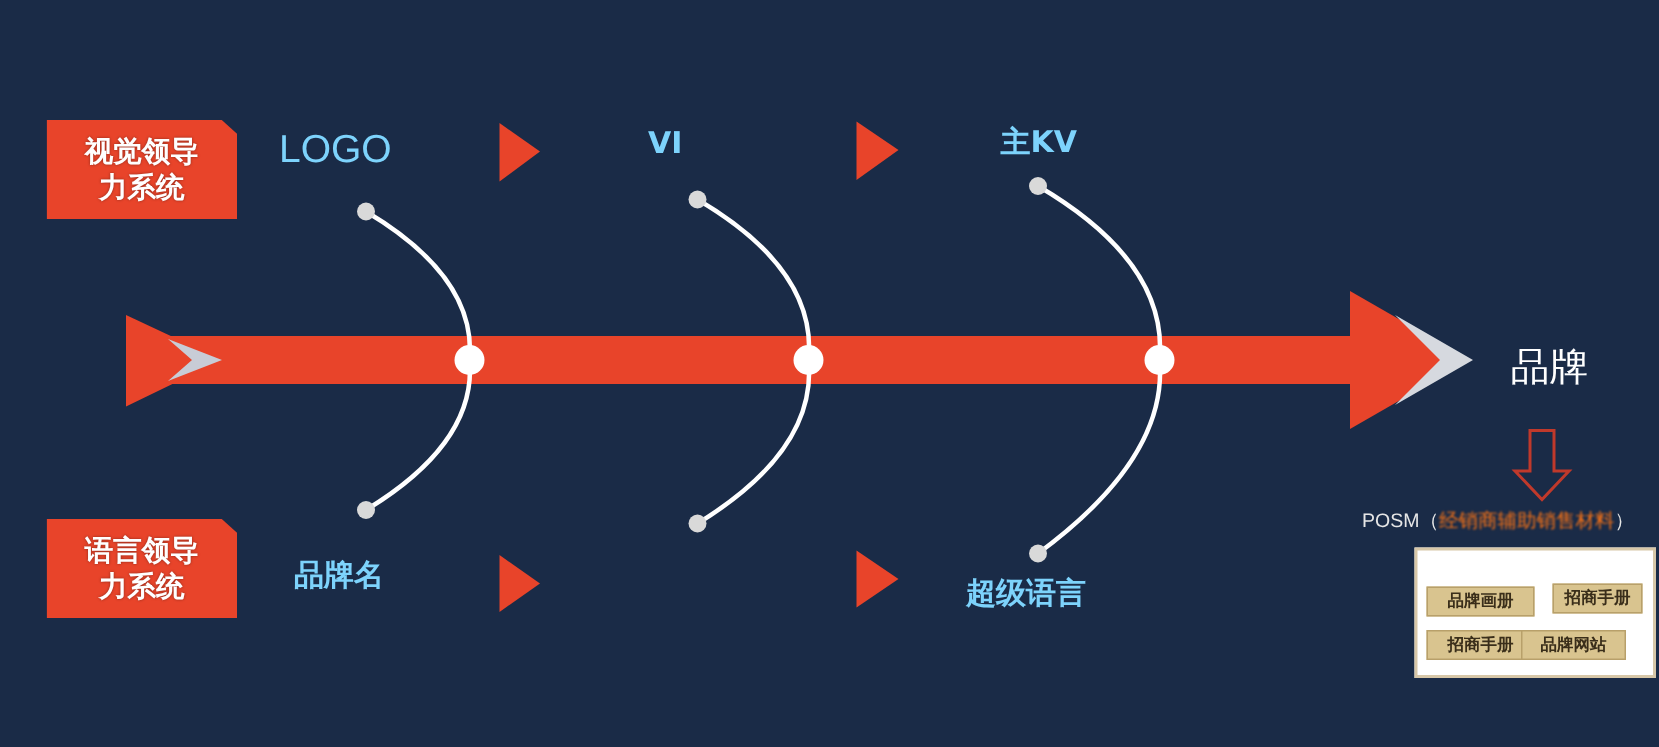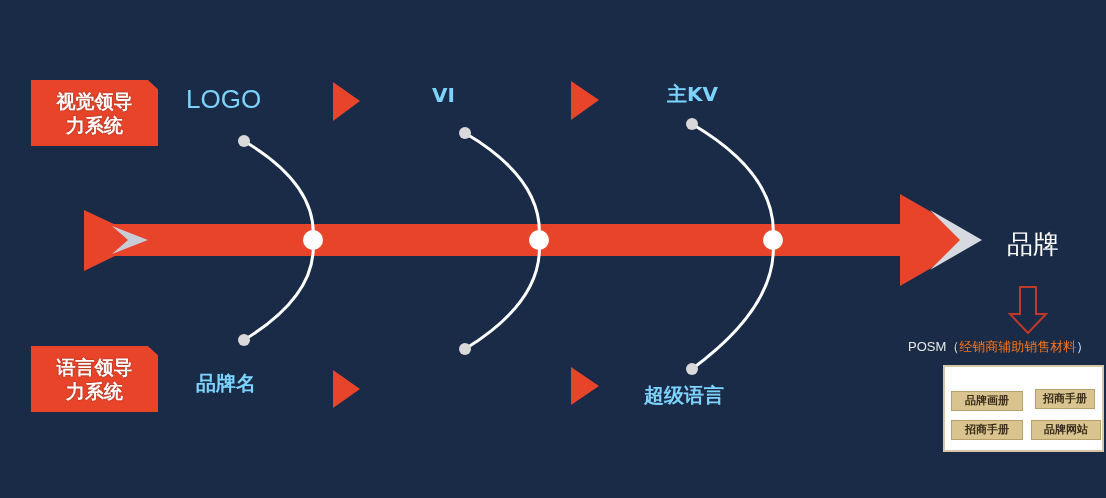--- a/index.html
+++ b/index.html
@@ -117,16 +117,16 @@
   <div class="brand-label" style="left:1007px; top:227px;">品牌</div>
 
   <div class="posm-label" style="left:908px; top:338px;">
     <span>POSM（</span><span class="blur">经销商辅助销售材料</span><span>）</span>
   </div>
 
   <div class="posm-box">
     <div class="posm-item" style="left:6px; top:24px; width:72px;">品牌画册</div>
     <div class="posm-item" style="left:90px; top:22px; width:60px;">招商手册</div>
     <div class="posm-item" style="left:6px; top:53px; width:72px;">招商手册</div>
-    <div class="posm-item" style="left:86px; top:53px; width:70px;">品牌网站</div>
+    <div class="posm-item" style="left:69px; top:53px; width:70px;">品牌网站</div>
   </div>
 
 </div>
 
 </body></html>

